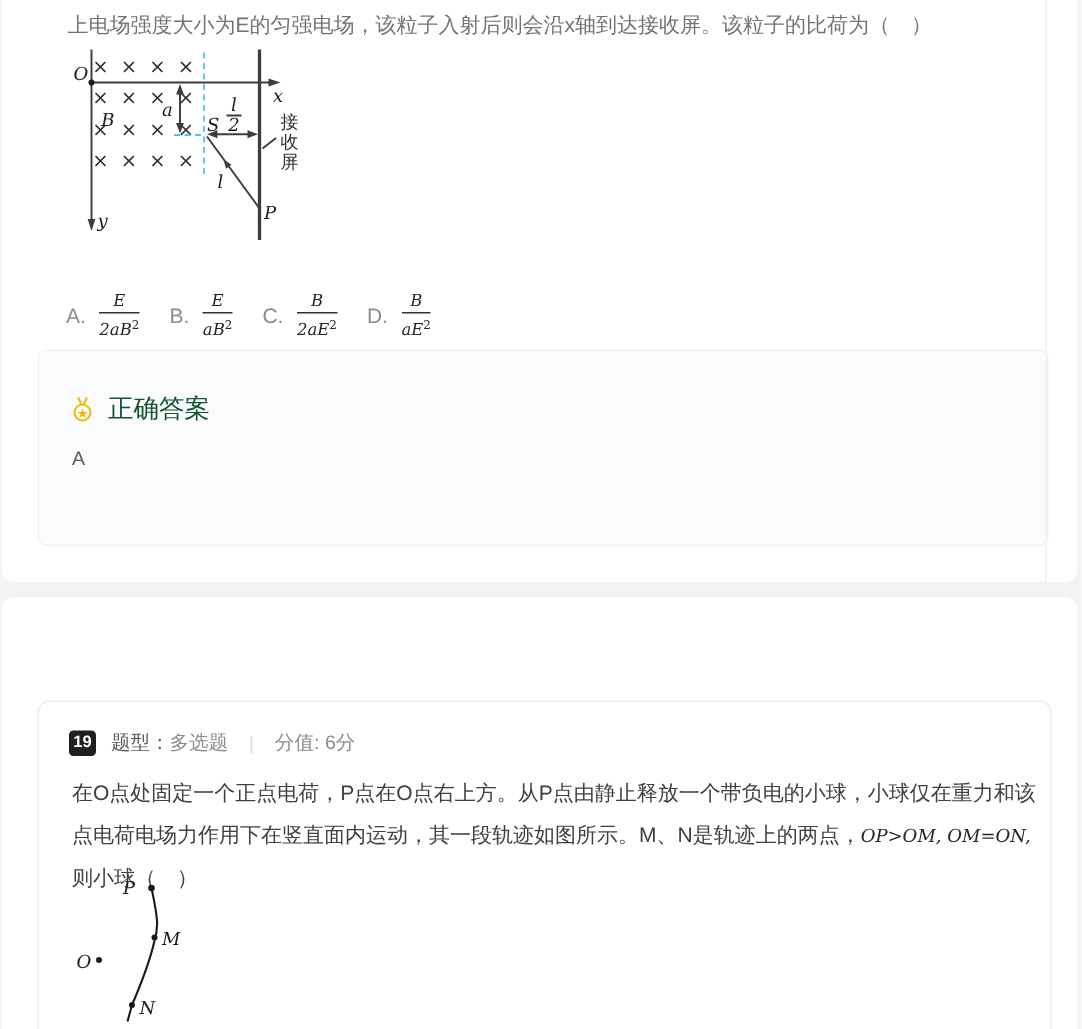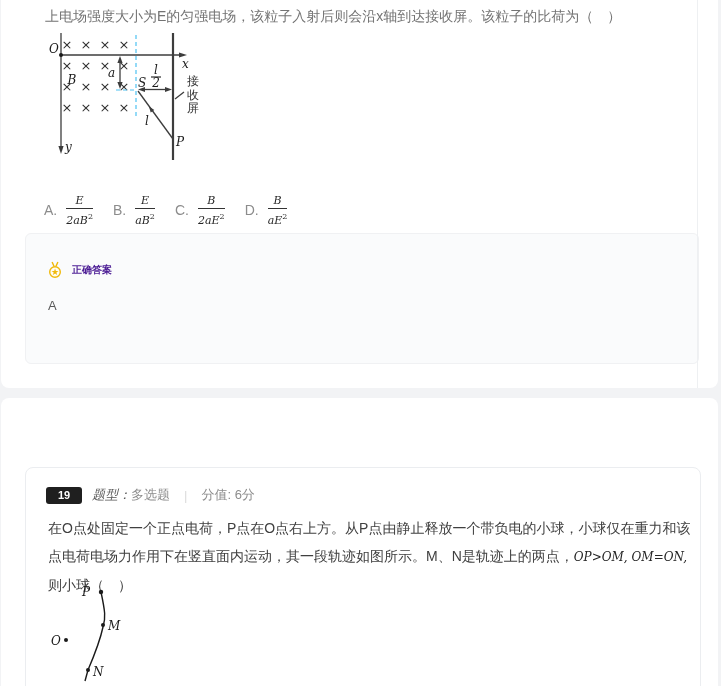--- a/index.html
+++ b/index.html
@@ -23,32 +23,32 @@
   .option { display:flex; align-items:center; margin-right:20px; }
   .opt-letter { color:#8c8c8c; font-size:14px; margin-right:9px; }
   .frac { display:inline-block; text-align:center; font-family:"DejaVu Serif","Liberation Serif",serif; font-style:italic; color:#262626; }
   .frac .num { display:block; font-size:11px; line-height:13px; padding:0 5px 1px 5px; border-bottom:1px solid #333; }
   .frac .den { display:block; font-size:11px; line-height:13px; padding-top:1px;text-align:center; }
   .frac sup { font-size:8px; font-style:normal; }
 
   .answer-card { position:absolute; left:24px; top:247px; width:674px; height:131px;
     background:#fafbfc; border:1px solid #f0f1f3; border-radius:6px; }
   .answer-title-row { position:absolute; left:20px; top:27px; display:flex; align-items:center; }
-  .answer-title { font-size:10px; font-weight:bold; color:#4c1d95; margin-left:8px; }
+  .answer-title { font-size:17px; font-weight:normal; color:#14532d; margin-left:8px; }
   .answer-value { position:absolute; left:22px; top:64px; font-size:13px; color:#595959; }
 
   
   .sec-head { position:absolute; left:26px; top:19px; width:678px; font-size:14px; line-height:21px; color:#9b9b9b; }
   .sec-head b { color:#262626; margin-right:10px; }
   .inner-card { position:absolute; left:24px; top:69px; width:676px; height:260px;
     background:#fff; border:1px solid #ebedf0; border-radius:8px; }
   .meta-row { position:absolute; left:20px; top:18px; display:flex; align-items:center; font-size:13px; }
-  .num-badge { width:36px; height:17px; background:#1f1f1f; border-radius:3px; color:#fff;
+  .num-badge { width:18px; height:17px; background:#1f1f1f; border-radius:3px; color:#fff;
     font-size:11px; font-weight:bold; text-align:center; line-height:17px; margin-right:10px; }
-  .meta-label { color:#595959;font-style:italic; }
+  .meta-label { color:#595959; }
   .meta-value { color:#8c8c8c; }
   .meta-div { color:#dcdcdc; margin:0 14px; }
   .q2-text { position:absolute; left:22px; top:46px; width:652px; font-size:14px; line-height:28px; color:#404040; }
   .math { font-family:"DejaVu Serif","Liberation Serif",serif; font-style:italic; font-size:12px; color:#262626; }
   #diagram2 { position:absolute; left:16px; top:108px; }
 
   
   .dline { stroke:#3d3d3d; stroke-width:1.3; fill:none; }
   .thick { stroke:#3d3d3d; stroke-width:2.2; fill:none; }
   .cyan  { stroke:#4ec2f2; stroke-width:1.2; fill:none; stroke-dasharray:4 3; }

